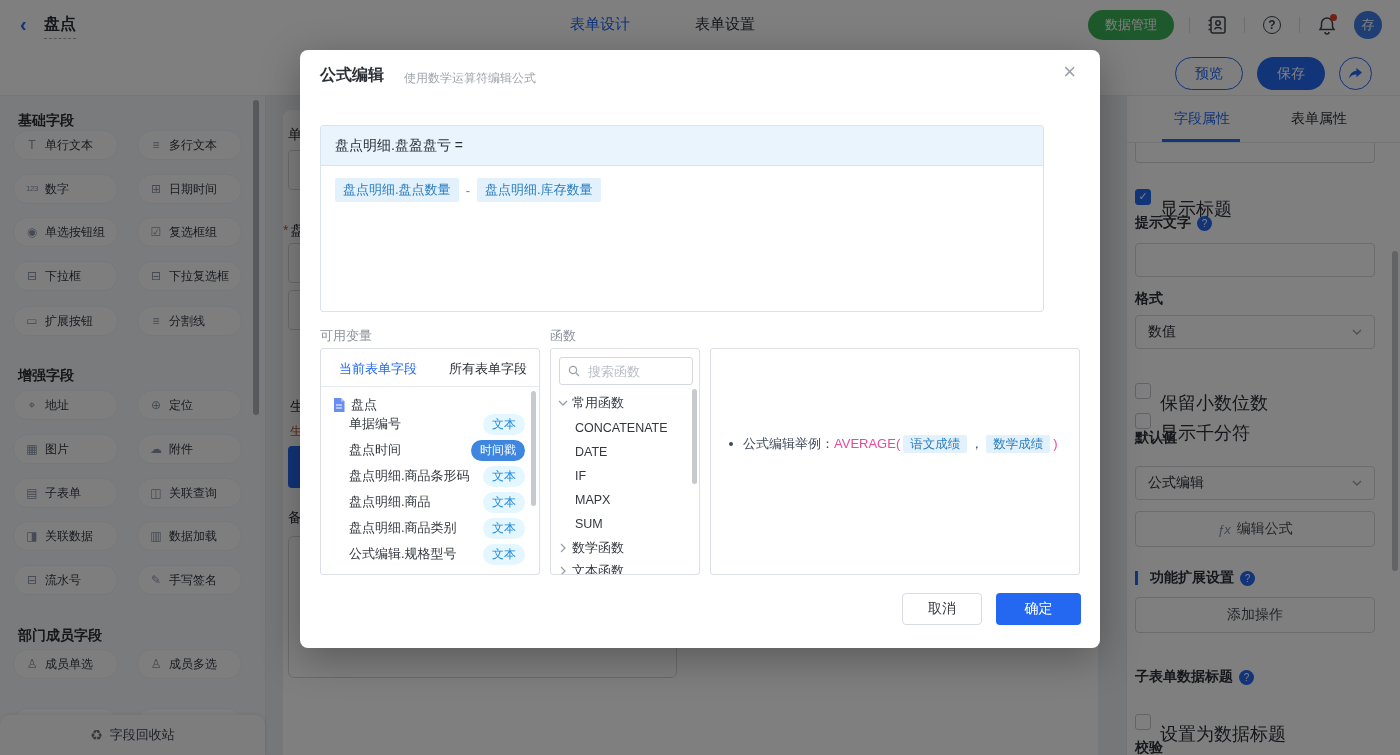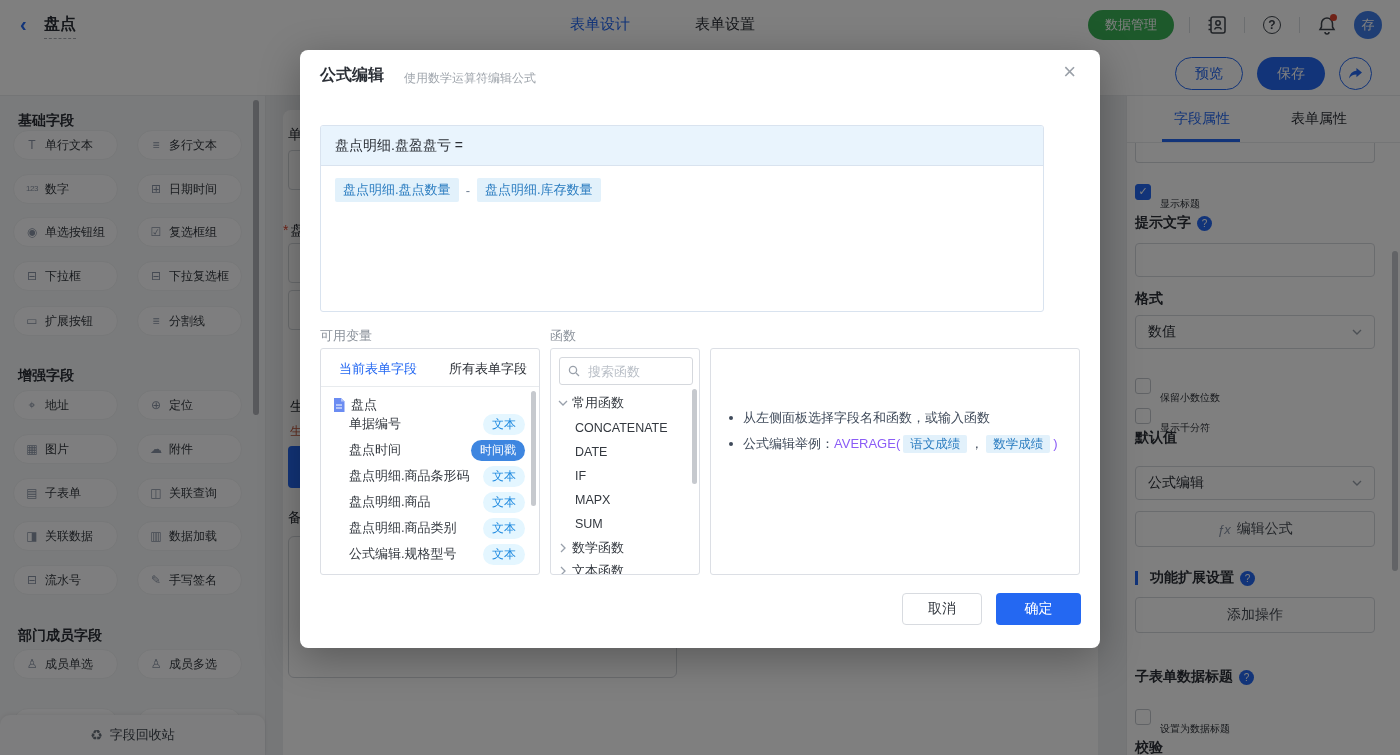--- a/index.html
+++ b/index.html
@@ -68,21 +68,21 @@
   .plabel{position:absolute;left:8px;font-size:14px;font-weight:bold;color:#2b2f36;display:flex;align-items:center;gap:6px;}
   .qmark{width:15px;height:15px;border-radius:50%;background:#2468f2;color:#fff;font-size:10px;font-weight:normal;
     display:inline-flex;align-items:center;justify-content:center;}
   .pinput{position:absolute;left:8px;width:240px;background:#fff;border:1px solid #d5d8dd;border-radius:4px;}
   .pselect{position:absolute;left:8px;width:240px;height:34px;border:1px solid #d5d8dd;border-radius:4px;background:#fff;
     display:flex;align-items:center;justify-content:space-between;padding:0 12px;font-size:14px;color:#2b2f36;cursor:pointer;}
   .cbrow{position:absolute;left:8px;display:flex;align-items:center;gap:9px;cursor:pointer;}
   .cb{width:16px;height:16px;border:1px solid #c3c7cd;border-radius:3px;background:#fff;flex:none;
     display:flex;align-items:center;justify-content:center;font-size:11px;color:#fff;}
   .cb.checked{background:#2468f2;border-color:#2468f2;}
-  .cblabel{font-size:10px;color:#2b2f36;margin-top:25px;}
+  .cblabel{font-size:18px;color:#2b2f36;margin-top:25px;}
   .pbtn{position:absolute;left:8px;width:240px;height:36px;border:1px solid #d5d8dd;border-radius:4px;background:#fff;
     display:flex;align-items:center;justify-content:center;gap:6px;font-size:14px;color:#474d55;cursor:pointer;}
   .fxg{color:#8a94a6;font-style:italic;font-size:13px;}
   .sectbar{width:3px;height:14px;background:#2468f2;display:inline-block;margin-right:6px;}
   .props-scroll{position:absolute;right:2px;top:155px;width:6px;height:320px;border-radius:3px;background:#c4c7cc;}
 
   
   .overlay{position:absolute;left:0;top:0;width:1400px;height:755px;background:rgba(0,0,0,0.5);z-index:50;}
   .modal{position:absolute;left:300px;top:50px;width:800px;height:598px;background:#fff;border-radius:8px;z-index:100;
     box-shadow:0 10px 40px rgba(0,0,0,0.3);}
@@ -113,21 +113,21 @@
   .searchbox input{border:none;outline:none;width:90px;font-size:13px;color:#33383f;font-family:inherit;}
   .searchbox input::placeholder{color:#b8bec6;}
   .fnrow{position:absolute;left:0;width:100%;height:24px;display:flex;align-items:center;cursor:pointer;font-size:13px;color:#33383f;}
   .chev{display:inline-flex;margin:0 4px 0 7px;}
   .chev.collapsed{transform:rotate(-90deg);}
   .fnitem{margin-left:24px;font-size:12.5px;color:#33383f;}
   .fnscroll{position:absolute;right:2px;top:40px;width:5px;height:95px;border-radius:3px;background:#c6c9ce;}
   .tipspanel{position:absolute;left:410px;top:298px;width:370px;height:227px;border:1px solid #dcdfe5;border-radius:3px;}
   .tipline{position:absolute;left:18px;display:flex;align-items:center;gap:10px;font-size:13px;color:#3f4a5a;}
   .bullet{width:4px;height:4px;border-radius:50%;background:#3f4a5a;flex:none;}
-  .blue-code{color:#8b5cf6;text-align:right;}
+  .blue-code{color:#ec4899;text-align:right;}
   .tiptag{background:#e2f1fb;color:#2a7cc0;padding:2px 7px;border-radius:2px;font-size:12.5px;margin:0 3px;}
   .m-cancel{position:absolute;left:602px;top:543px;width:80px;height:32px;border:1px solid #d8dbe0;border-radius:4px;background:#fff;
     font-size:14px;color:#33383f;display:flex;align-items:center;justify-content:center;cursor:pointer;}
   .m-ok{position:absolute;left:696px;top:543px;width:85px;height:32px;border-radius:4px;background:#2468f2;
     font-size:14px;color:#fff;display:flex;align-items:center;justify-content:center;cursor:pointer;}
 </style>
 </head>
 <body>
 
 <div class="topbar">
@@ -481,24 +481,20 @@
         <svg width="10" height="6" viewBox="0 0 10 6">
             <path d="M1 1 L5 5 L9 1" stroke="#98a0ab" stroke-width="1.3" fill="none"></path>
           </svg>
       </span>
       <span>文本函数</span>
     </div>
     <div class="fnscroll"></div>
   </div>
 
   <div class="tipspanel">
-    <div class="tipline" style="top:60px">
-      <span class="bullet"></span>
-      <span>从左侧面板选择字段名和函数，或输入函数</span>
-    </div>
     <div class="tipline" style="top:86px">
       <span class="bullet"></span>
       <span>
         <span>公式编辑举例：</span><span class="blue-code">AVERAGE(</span><span class="tiptag">语文成绩</span><span>，</span><span class="tiptag">数学成绩</span><span class="blue-code">)</span>
       </span>
     </div>
   </div>
 
   <div class="m-cancel">取消</div>
   <div class="m-ok">确定</div>

